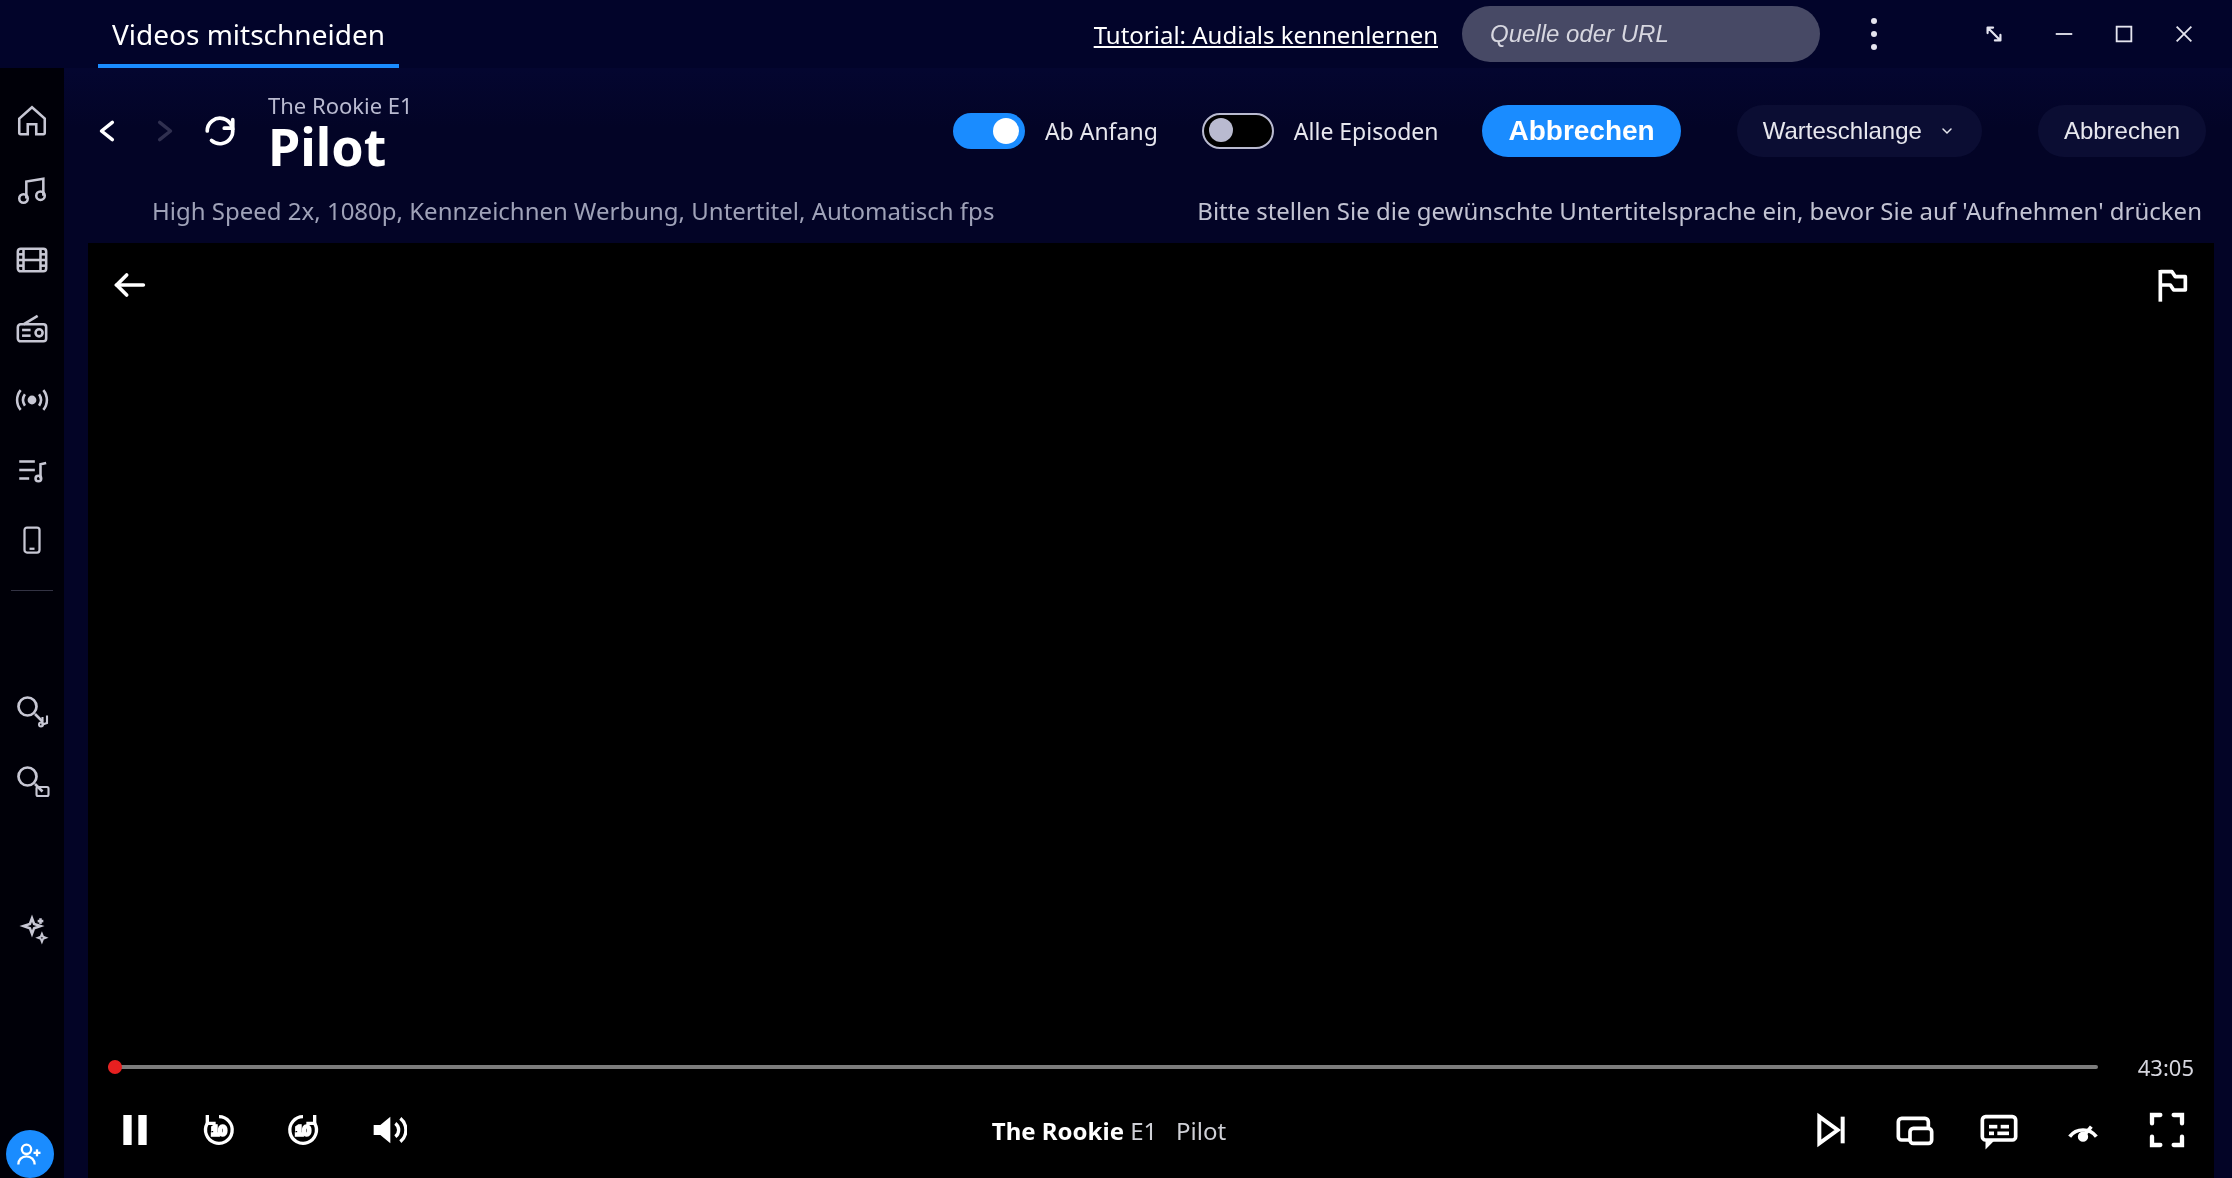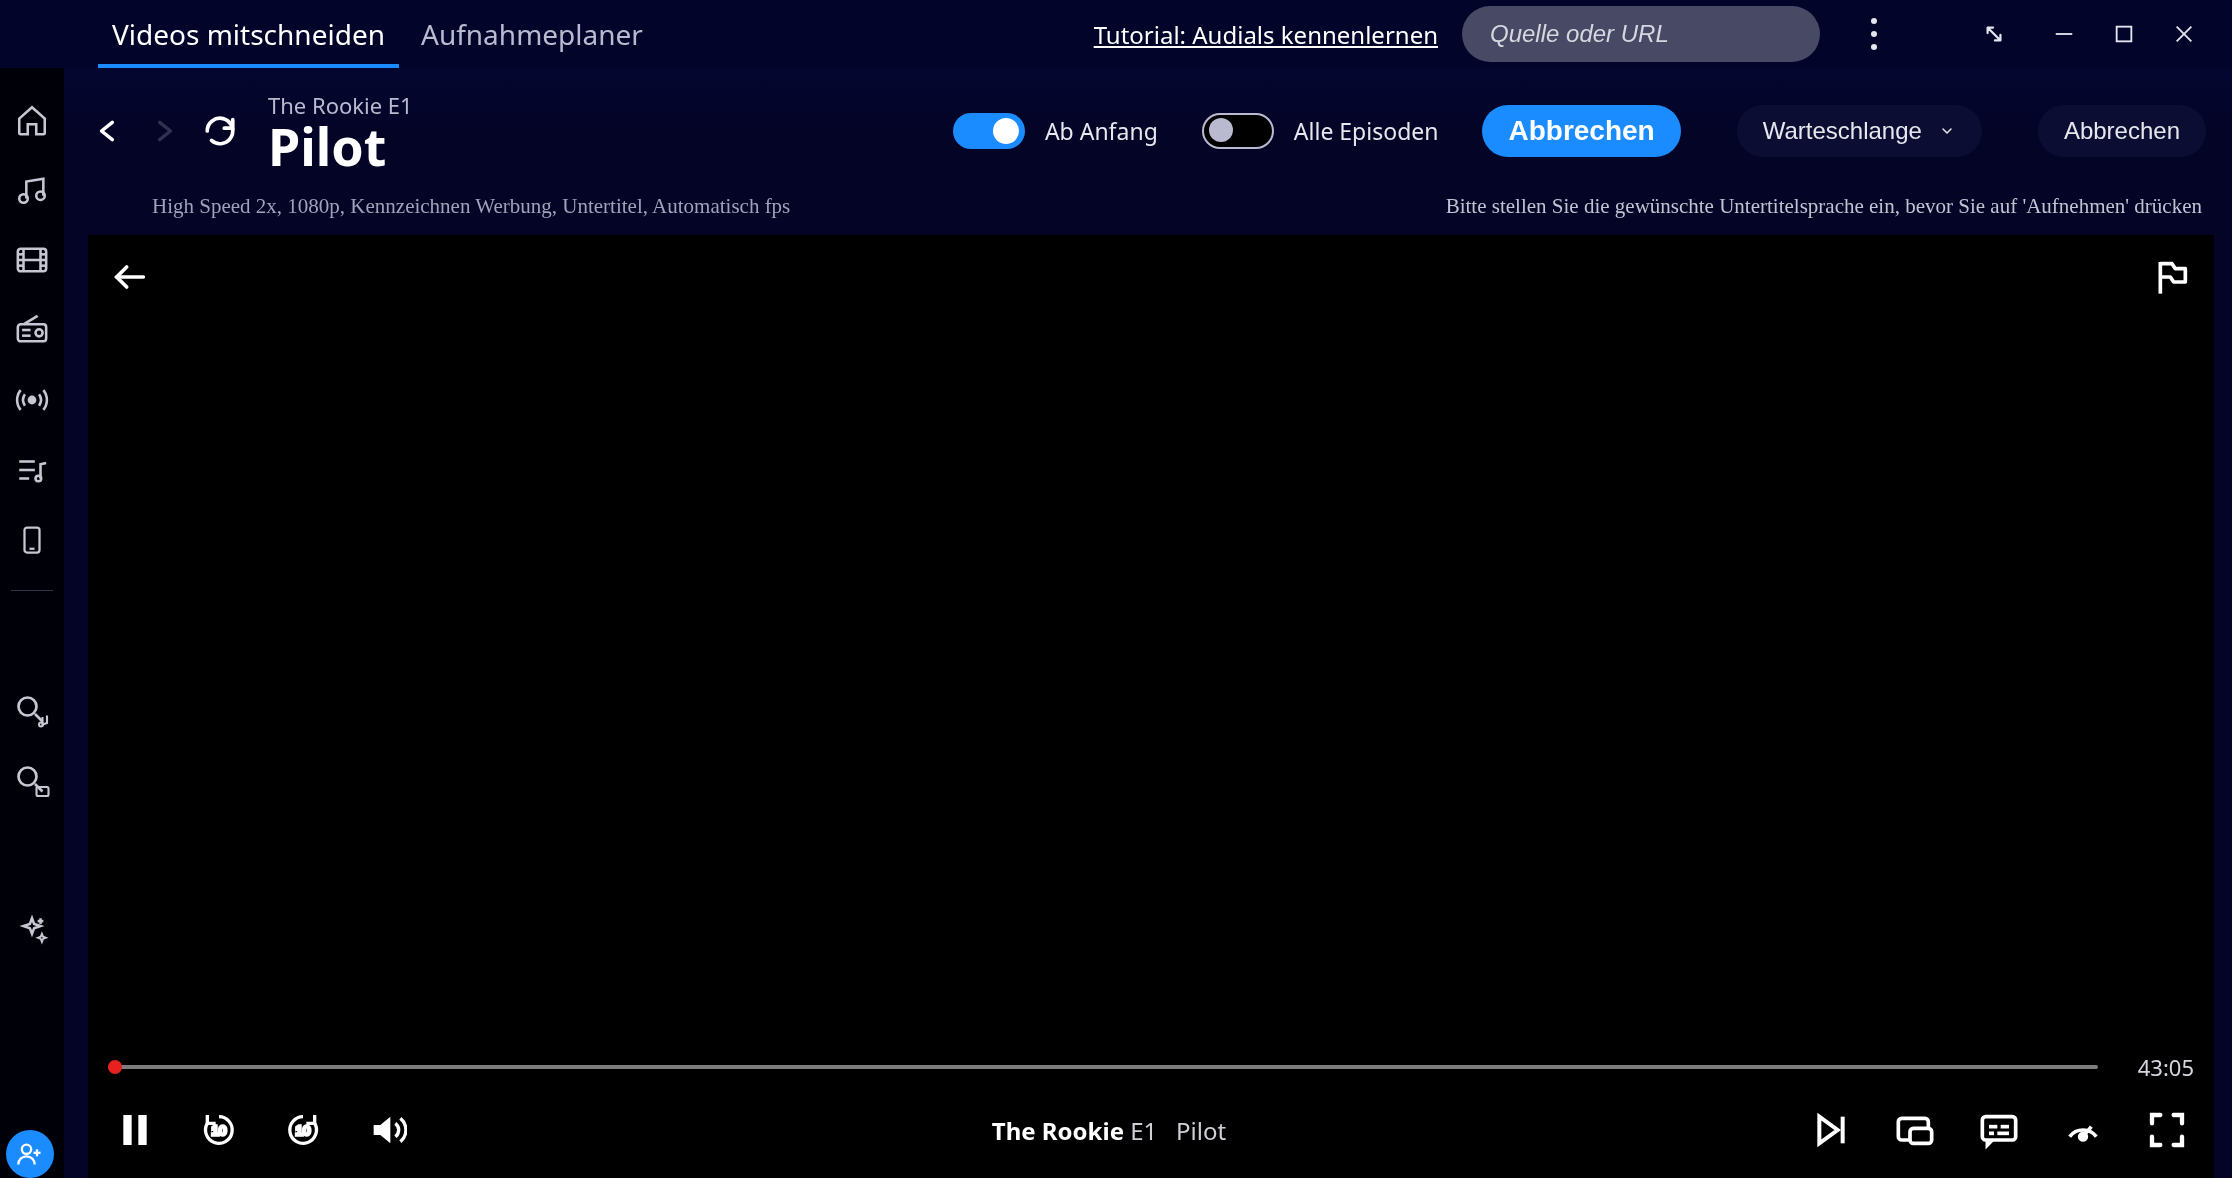--- a/index.html
+++ b/index.html
@@ -187,23 +187,22 @@
   cursor: pointer;
   border: none;
 }
 .btn-primary { background: #1a8cff; color: #fff; font-weight: 700; font-size: 28px; }
 .btn-dark { background: #0b0d33; color: #e7e7ee; }
 .chev { font-size: 18px; margin-left: 6px; }
 
 .subline {
   display: flex;
   padding: 16px 30px 16px 88px;
-  font-size: 21px;
+  font-size: 24px;
   color: #9fa2b8;
-  font-family: Liberation Serif, serif;
 }
 .subline .right { margin-left: auto; color: #c2c3d2; text-align: right; }
 
 
 .video-area {
   flex: 1;
   margin: 0 18px 0 24px;
   background: #000000;
   position: relative;
   display: flex;
@@ -246,21 +245,20 @@
 .np .bold { font-weight: 700; }
 .np .thin { color: #cfd0d6; }
 
 </style>
 </head>
 <body>
 
 <div class="topbar">
   <div class="tabs">
     <div class="tab active">Videos mitschneiden</div>
-    <div class="tab">Aufnahmeplaner</div>
   </div>
   <div class="spacer"></div>
   <a class="tutorial-link">Tutorial: Audials kennenlernen</a>
   <input class="search-pill" placeholder="Quelle oder URL" style="">
   <div class="menu-dots">
     <svg width="8" height="34" viewBox="0 0 8 34">
         <circle cx="4" cy="4" r="3" fill="currentColor"></circle>
         <circle cx="4" cy="17" r="3" fill="currentColor"></circle>
         <circle cx="4" cy="30" r="3" fill="currentColor"></circle>
       </svg>

